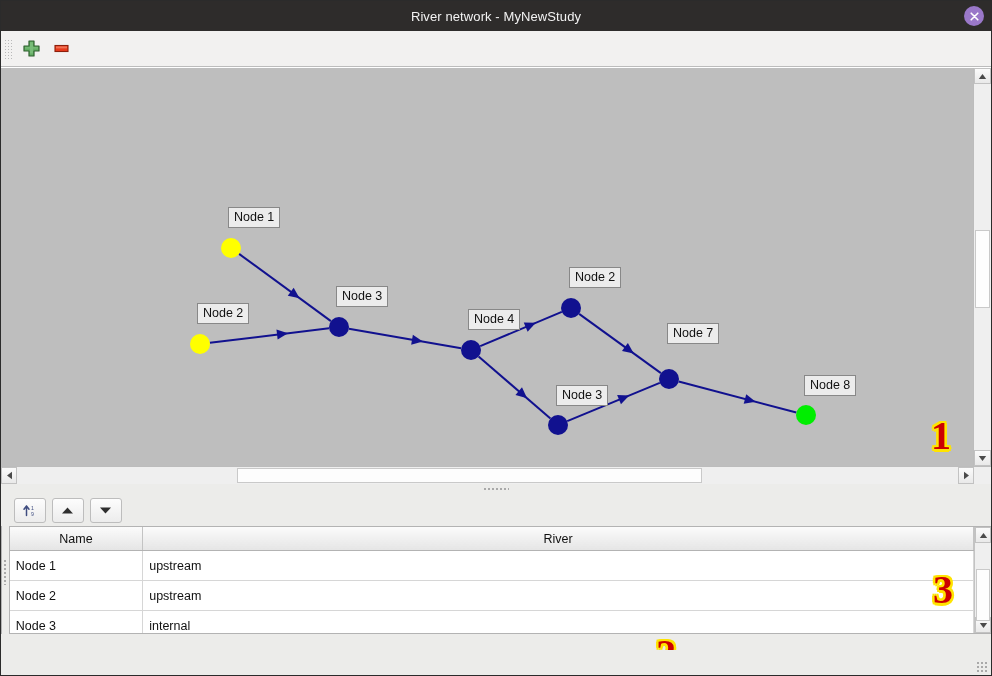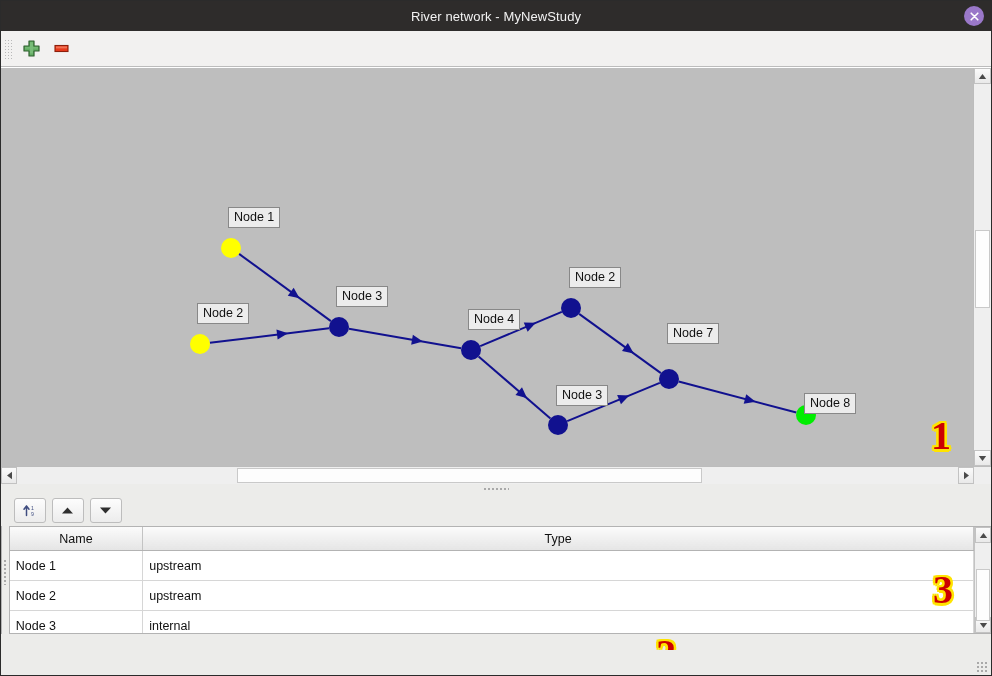--- a/index.html
+++ b/index.html
@@ -321,21 +321,21 @@
           <circle cx="805" cy="347" r="10" fill="#00ee00"></circle>
         </svg>
       <div id="node-labels">
           <div class="nodelabel" style="left: 227px; top: 139px;">Node 1</div>
           <div class="nodelabel" style="left: 196px; top: 235px;">Node 2</div>
           <div class="nodelabel" style="left: 335px; top: 218px;">Node 3</div>
           <div class="nodelabel" style="left: 467px; top: 241px;">Node 4</div>
           <div class="nodelabel" style="left: 568px; top: 199px;">Node 2</div>
           <div class="nodelabel" style="left: 555px; top: 317px;">Node 3</div>
           <div class="nodelabel" style="left: 666px; top: 255px;">Node 7</div>
-          <div class="nodelabel" style="left: 803px; top: 325px;">Node 8</div>
+          <div class="nodelabel" style="left: 803px; top: 307px;">Node 8</div>
         </div>
       <div class="annot" style="right:22px; bottom:10px;"><span style="position: relative; color: rgb(204, 0, 0); -webkit-text-stroke: 0px; text-shadow: rgb(255, 228, 0) -2px -2px 0px, rgb(255, 228, 0) 2px -2px 0px, rgb(255, 228, 0) -2px 2px 0px, rgb(255, 228, 0) 2px 2px 0px, rgb(255, 228, 0) 0px -2.5px 0px, rgb(255, 228, 0) 0px 2.5px 0px, rgb(255, 228, 0) -2.5px 0px 0px, rgb(255, 228, 0) 2.5px 0px 0px;">1</span></div>
     </div>
     <div class="vscroll">
       <div class="sb-arrow">
         <svg width="9" height="7" viewBox="0 0 9 7">
             <path d="M4.5 1 L8.2 6 L0.8 6 Z" fill="#4b4b4b"></path>
           </svg>
       </div>
       <div class="sb-track">
@@ -431,21 +431,21 @@
         <div class="table-outer">
           <div class="table-scrollbox">
             <table class="grid" id="nodes-table">
               <colgroup>
                   <col style="width:133px">
                   <col style="width:auto">
                 </colgroup>
               <thead>
                   <tr>
                     <th>Name</th>
-                    <th>Type</th>
+                    <th>River</th>
                   </tr>
                 </thead>
               <tbody>
                   <tr>
                     <td>Node 1</td>
                     <td>upstream</td>
                   </tr>
                   <tr>
                     <td>Node 2</td>
                     <td>upstream</td>

